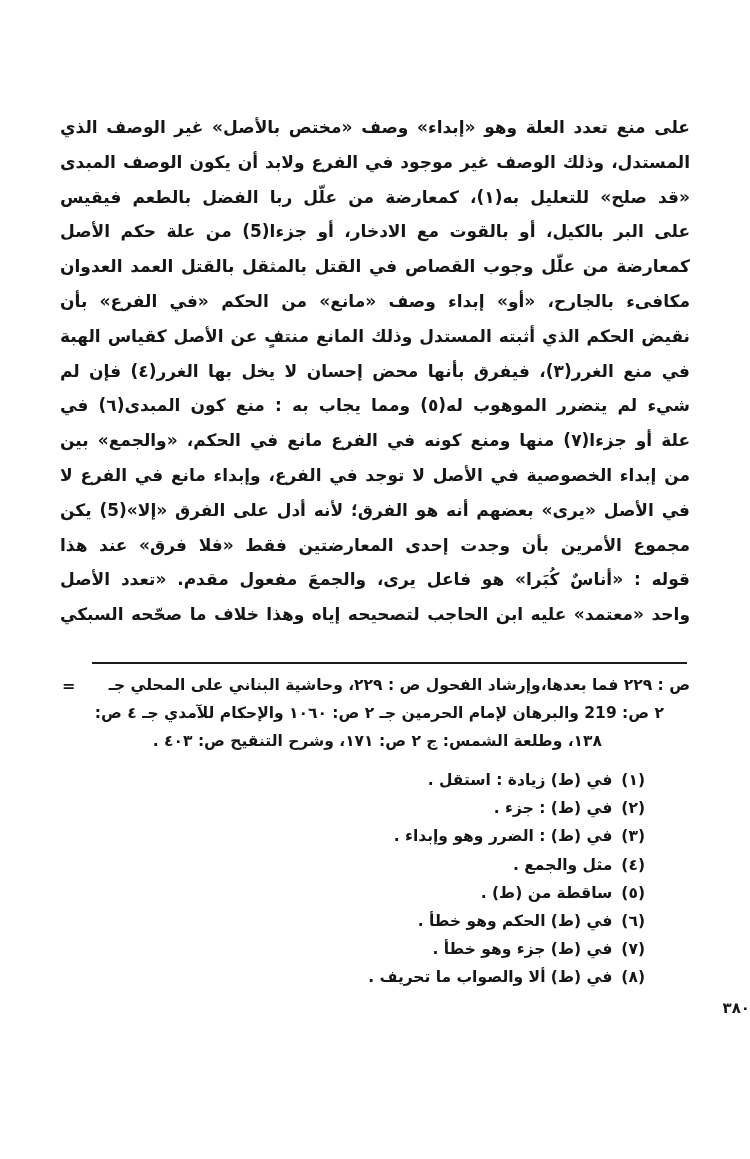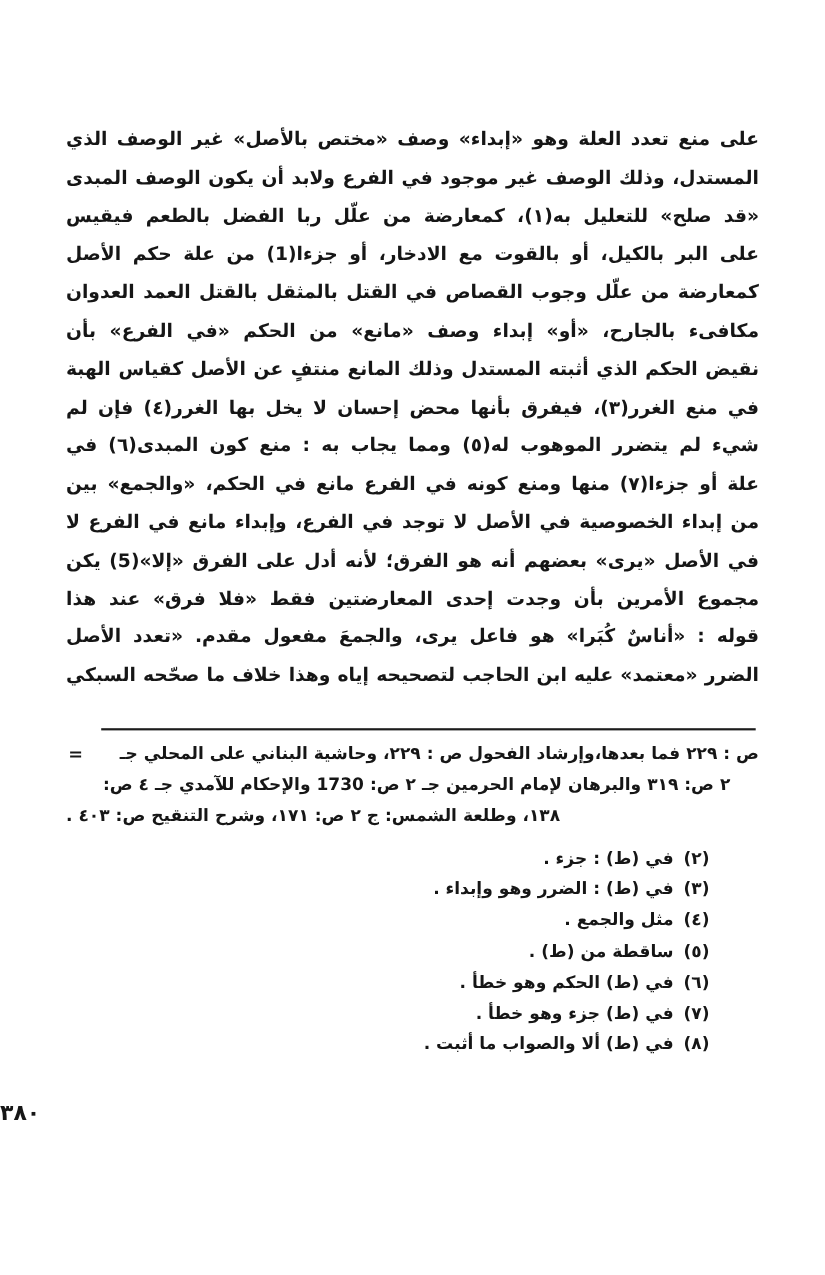--- a/index.html
+++ b/index.html
@@ -56,98 +56,101 @@
   }
   .cont .marker {
     position: absolute;
     left: 2px;
     top: 1px;
     font-size: 16px;
   }
   .cont-line { text-align: right; }
   .cont-line.c1 { padding-left: 0; padding-right: 0; text-align: center; padding-right: 10px; }
   .cont-line.c1 { text-align: right; padding-right: 26px; }
-  .cont-line.c2 { text-align: left; padding-right: 88px; }
+  .cont-line.c2 { text-align: right; padding-right: 88px; }
   
   .fnlist {
     position: absolute;
     top: 766px;
     right: 60px;
     left: 60px;
     box-sizing: border-box;
     padding-right: 45px;
     font-size: 15.5px;
     font-weight: 600;
     line-height: 28.2px;
   }
   .fn { white-space: nowrap; height: 28.2px; overflow: hidden; }
   .fn-num { display: inline-block; margin-left: 9px; }
   
   .pagenum {
     position: absolute;
     top: 999px;
     left: 0;
     right: 0;
-    text-align: left;
-    font-size: 20px;
+    text-align: right;
+    font-size: 15px;
     font-weight: 700;
     letter-spacing: 1px;
   }
 </style>
 </head>
 <body>
 
 <div class="page">
 
   <main class="body-text">
     <div class="line">على منع تعدد العلة وهو «إبداء» وصف «مختص بالأصل» غير الوصف الذي أبداه</div>
     <div class="line">المستدل، وذلك الوصف غير موجود في الفرع ولابد أن يكون الوصف المبدى</div>
     <div class="line">«قد صلح» للتعليل به(١)، كمعارضة من علّل ربا الفضل بالطعم فيقيس التفاح</div>
-    <div class="line">على البر بالكيل، أو بالقوت مع الادخار، أو جزءا(1) من علة حكم الأصل</div>
+    <div class="line">على البر بالكيل، أو بالقوت مع الادخار، أو جزءا(5) من علة حكم الأصل</div>
     <div class="line">كمعارضة من علّل وجوب القصاص في القتل بالمثقل بالقتل العمد العدوان من</div>
     <div class="line">مكافىء بالجارح، «أو» إبداء وصف «مانع» من الحكم «في الفرع» بأن يقتضي</div>
     <div class="line">نقيض الحكم الذي أثبته المستدل وذلك المانع منتفٍ عن الأصل كقياس الهبة على البيع</div>
     <div class="line">في منع الغرر(٣)، فيفرق بأنها محض إحسان لا يخل بها الغرر(٤) فإن لم يحصل</div>
     <div class="line">شيء لم يتضرر الموهوب له(٥) ومما يجاب به : منع كون المبدى(٦) في الأصل</div>
     <div class="line">علة أو جزءا(٧) منها ومنع كونه في الفرع مانع في الحكم، «والجمع» بين الأمرين</div>
     <div class="line">من إبداء الخصوصية في الأصل لا توجد في الفرع، وإبداء مانع في الفرع لا يوجد</div>
     <div class="line">في الأصل «يرى» بعضهم أنه هو الفرق؛ لأنه أدل على الفرق «إلا»(5) يكن</div>
     <div class="line">مجموع الأمرين بأن وجدت إحدى المعارضتين فقط «فلا فرق» عند هذا البعض</div>
     <div class="line">قوله : «أناسٌ كُبَرا» هو فاعل يرى، والجمعَ مفعول مقدم. «تعدد الأصل لفرع»</div>
-    <div class="line">الضرر «معتمد» عليه ابن الحاجب لتصحيحه إياه وهذا خلاف ما صحّحه السبكي</div>
+    <div class="line">واحد «معتمد» عليه ابن الحاجب لتصحيحه إياه وهذا خلاف ما صحّحه السبكي</div>
   </main>
 
   <div class="rule"></div>
 
   <section class="cont">
     <span class="marker">=</span>
     <div class="cont-line c0">ص : ٢٢٩ فما بعدها،وإرشاد الفحول ص : ٢٢٩، وحاشية البناني على المحلي جـ</div>
-    <div class="cont-line c1">٢ ص: ٣١٩ والبرهان لإمام الحرمين جـ ٢ ص: 1730 والإحكام للآمدي جـ ٤ ص:</div>
+    <div class="cont-line c1">٢ ص: 219 والبرهان لإمام الحرمين جـ ٢ ص: ١٠٦٠ والإحكام للآمدي جـ ٤ ص:</div>
     <div class="cont-line c2">١٣٨، وطلعة الشمس: ج ٢ ص: ١٧١، وشرح التنقيح ص: ٤٠٣ .</div>
   </section>
 
   <section class="fnlist">
+    <div class="fn">
+      <span class="fn-num">(١)</span><span class="fn-text">في (ط) زيادة : استقل .</span>
+    </div>
     <div class="fn">
       <span class="fn-num">(٢)</span><span class="fn-text">في (ط) : جزء .</span>
     </div>
     <div class="fn">
       <span class="fn-num">(٣)</span><span class="fn-text">في (ط) : الضرر وهو وإبداء .</span>
     </div>
     <div class="fn">
       <span class="fn-num">(٤)</span><span class="fn-text">مثل والجمع .</span>
     </div>
     <div class="fn">
       <span class="fn-num">(٥)</span><span class="fn-text">ساقطة من (ط) .</span>
     </div>
     <div class="fn">
       <span class="fn-num">(٦)</span><span class="fn-text">في (ط) الحكم وهو خطأ .</span>
     </div>
     <div class="fn">
       <span class="fn-num">(٧)</span><span class="fn-text">في (ط) جزء وهو خطأ .</span>
     </div>
     <div class="fn">
-      <span class="fn-num">(٨)</span><span class="fn-text">في (ط) ألا والصواب ما أثبت .</span>
+      <span class="fn-num">(٨)</span><span class="fn-text">في (ط) ألا والصواب ما تحريف .</span>
     </div>
   </section>
 
   <footer class="pagenum">٣٨٠</footer>
 
 </div>
 
 </body></html>

